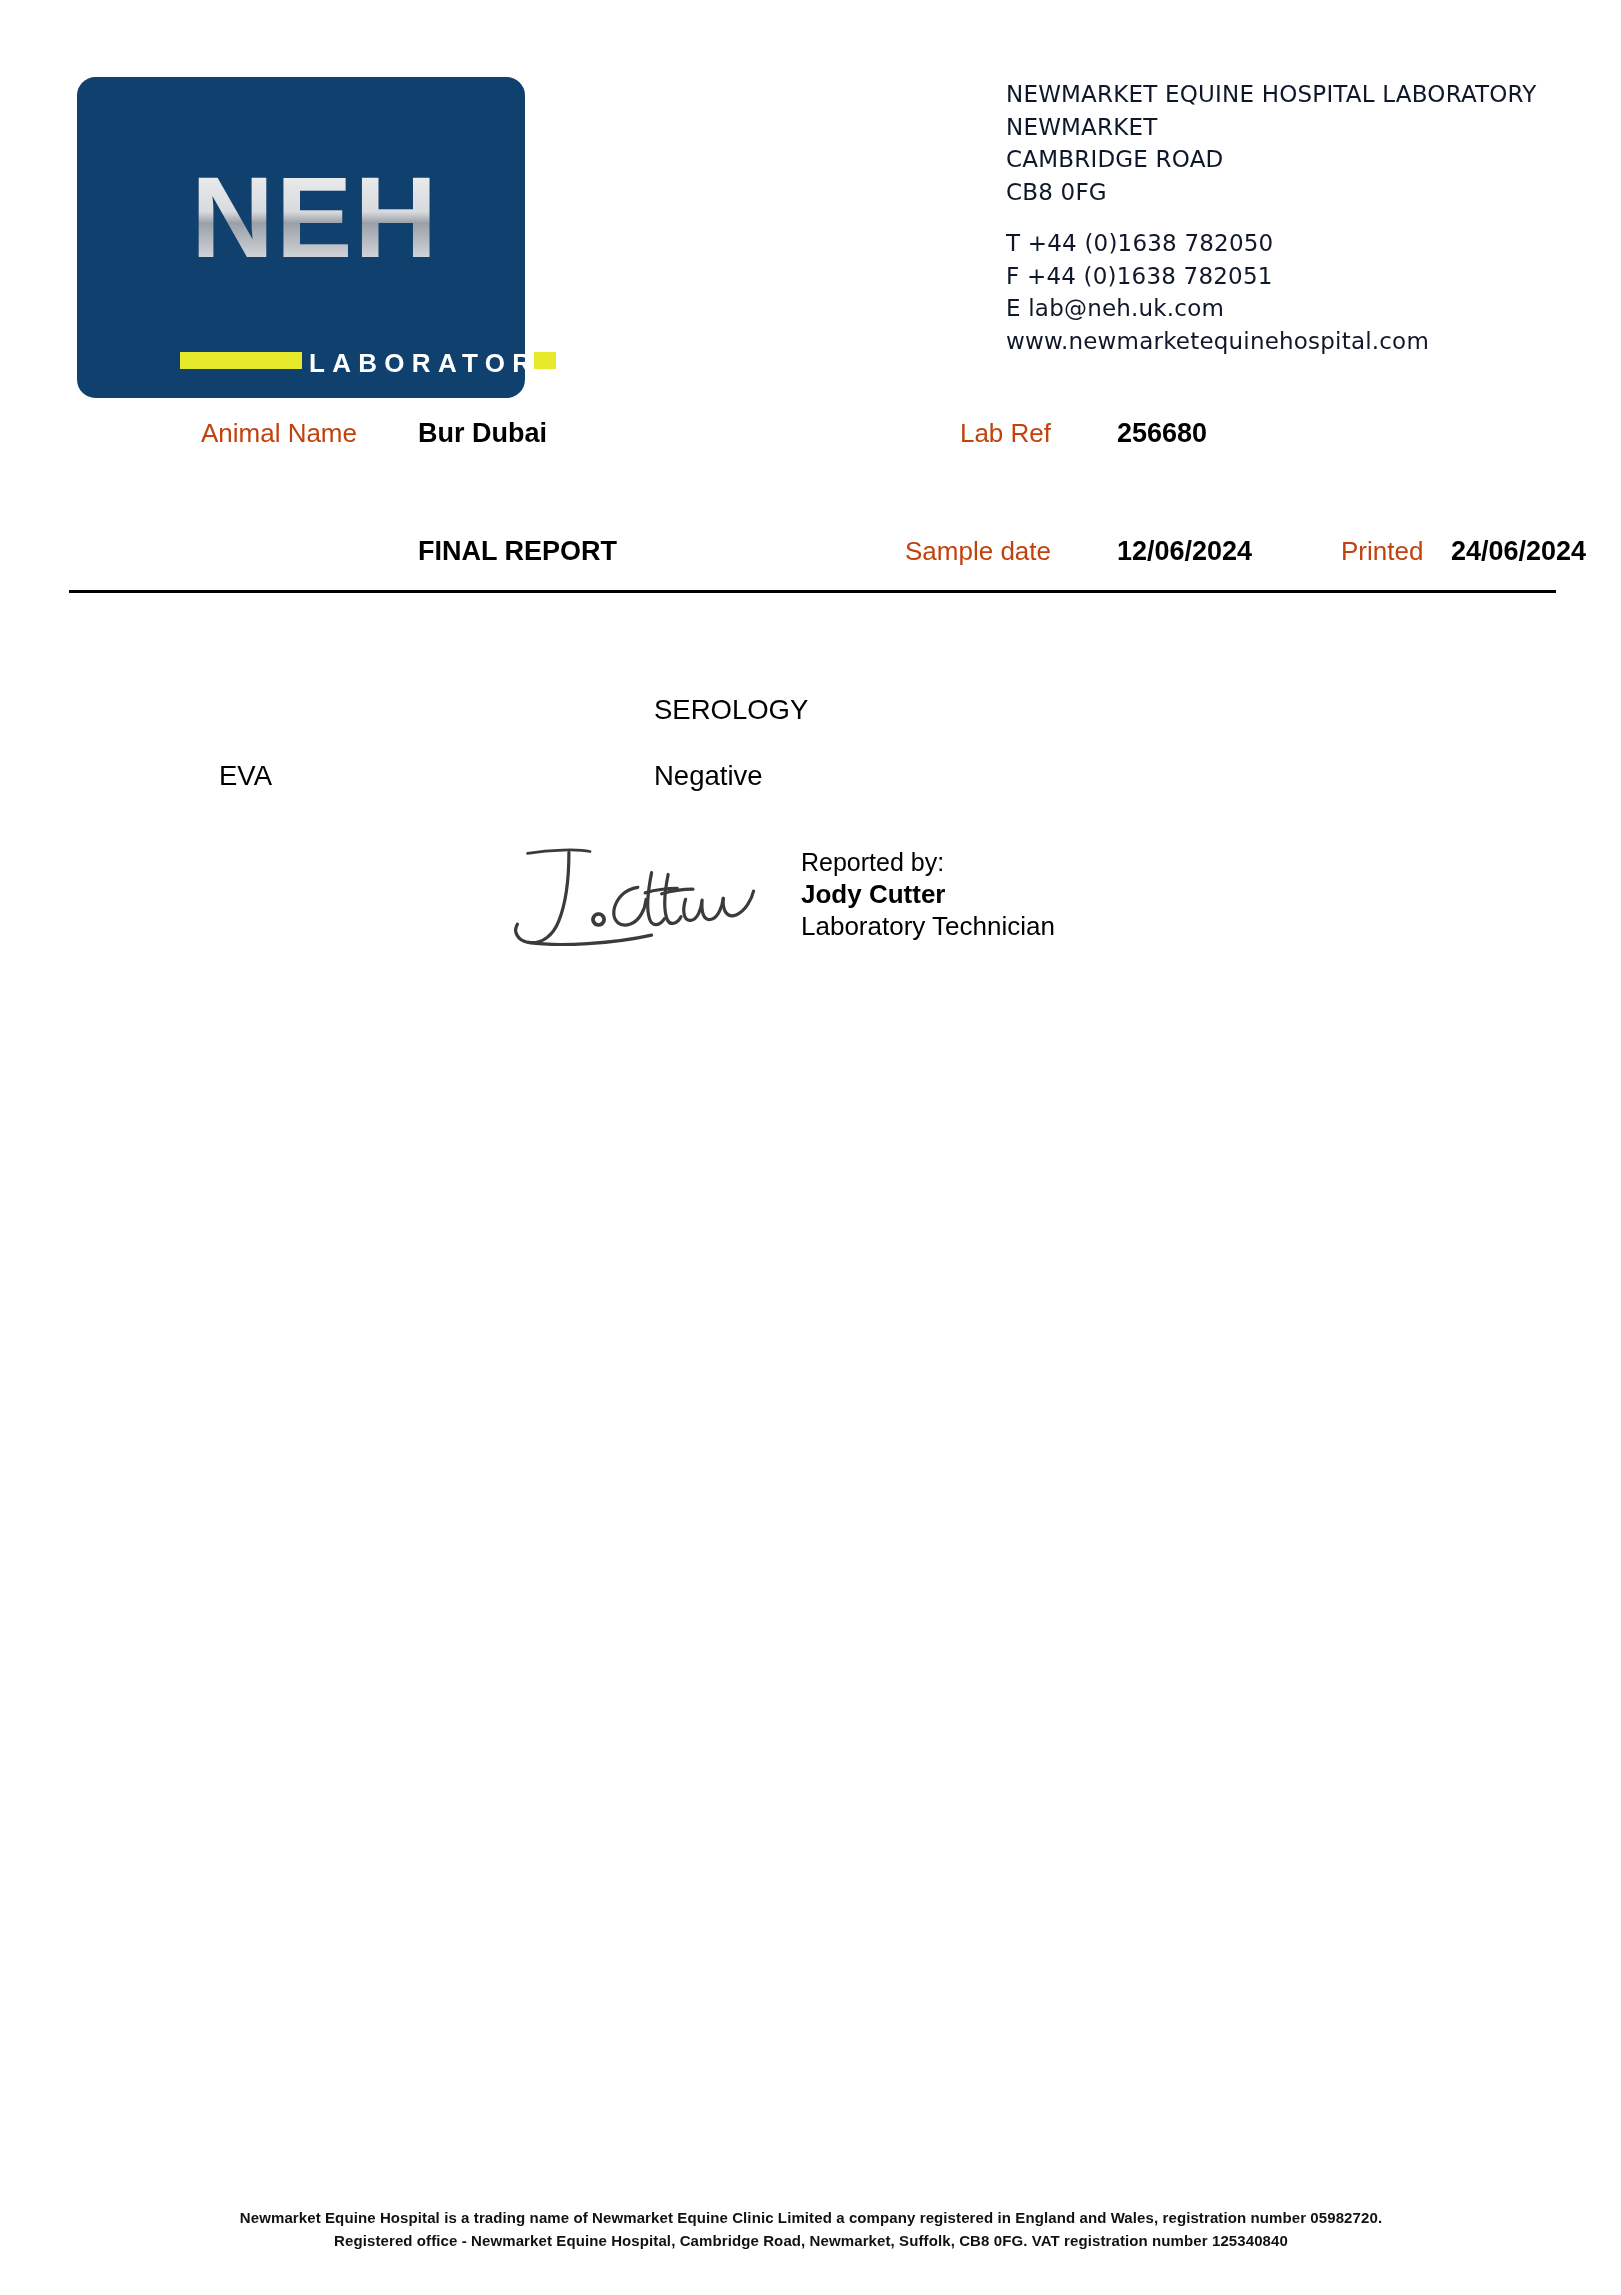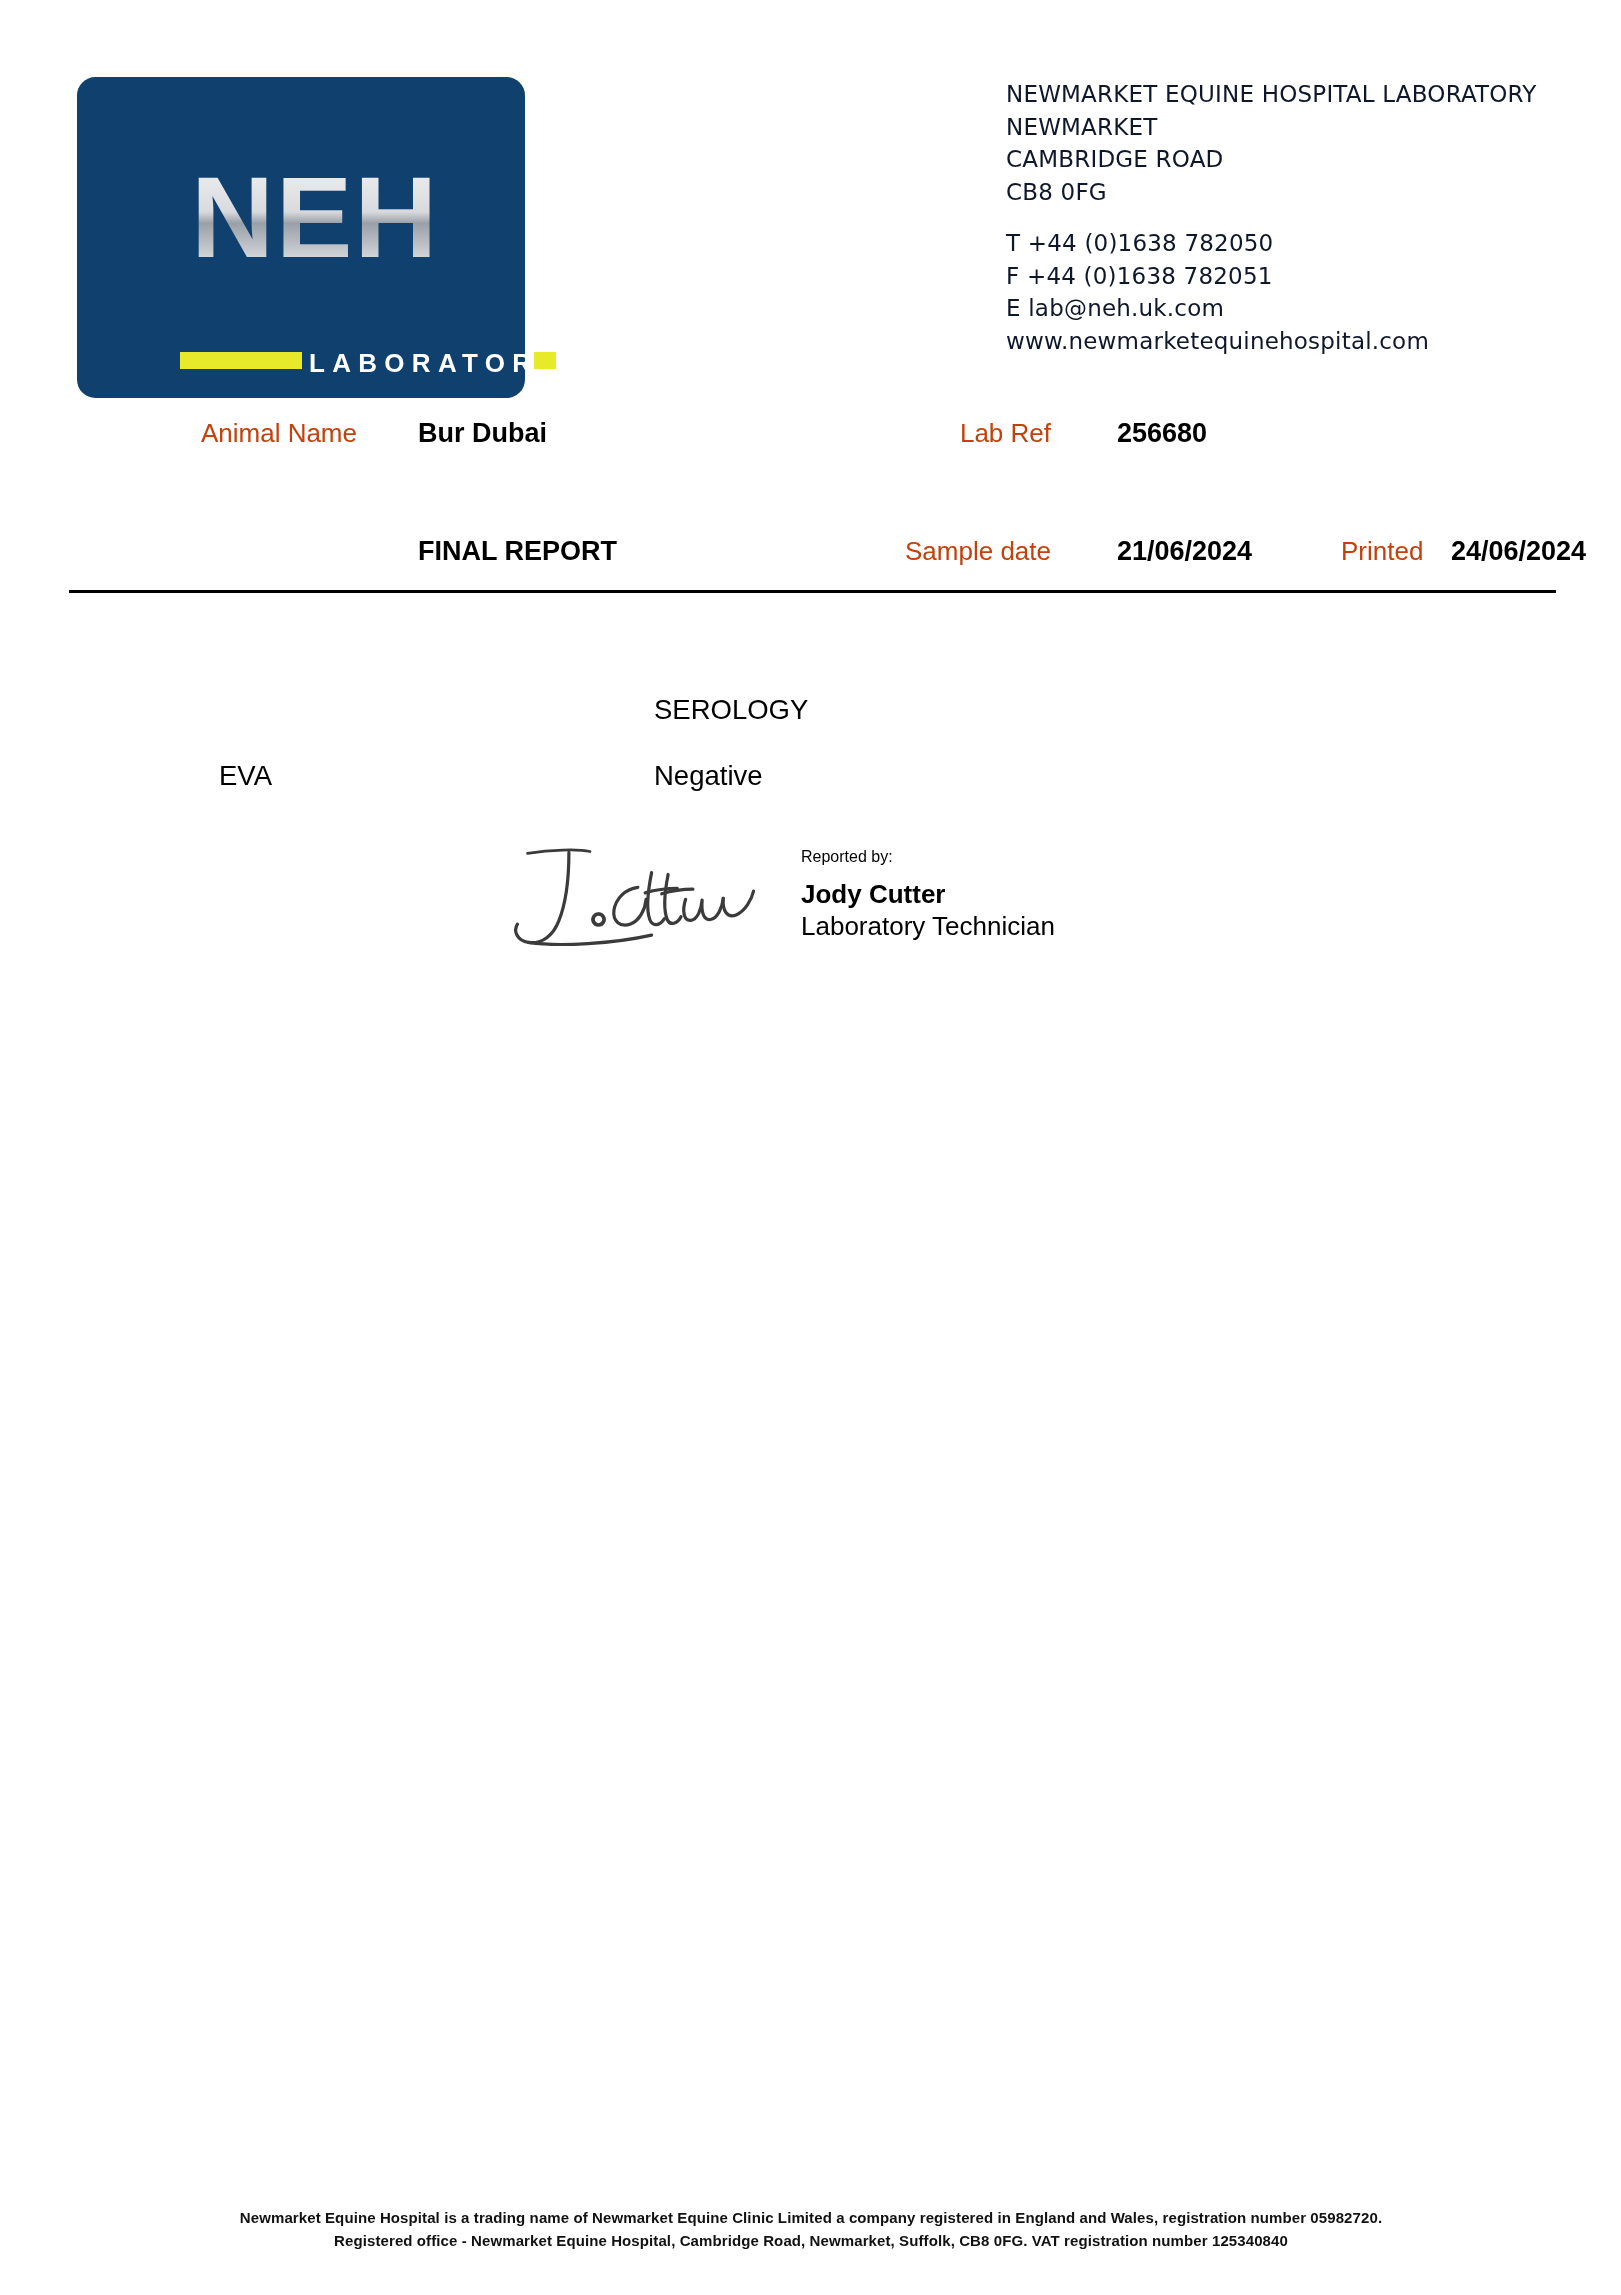--- a/index.html
+++ b/index.html
@@ -157,21 +157,21 @@
     position: absolute;
     left: 500px;
     top: 845px;
     width: 294px;
     height: 115px;
   }
   .reported-by {
     position: absolute;
     left: 801px;
     top: 848px;
-    font-size: 16px;
+    font-size: 25px;
     color: #000;
   }
   .signer-name {
     position: absolute;
     left: 801px;
     top: 879px;
     font-size: 26px;
     font-weight: bold;
   }
   .signer-role {
@@ -228,21 +228,21 @@
       <div class="val val-left">Bur Dubai</div>
       <div class="lbl lbl-right">Lab Ref</div>
       <div class="val val-right">256680</div>
     </div>
 
 
 
     <div class="info-row" style="top:118px;">
       <div class="val val-left">FINAL REPORT</div>
       <div class="lbl lbl-right">Sample date</div>
-      <div class="val val-right">21/06/2024</div>
+      <div class="val val-right">12/06/2024</div>
       <div class="lbl" style="left:1272px;">Printed</div>
       <div class="val" style="left:1382px;">24/06/2024</div>
     </div>
 
   </div>
 
   <div class="rule"></div>
 
   <div class="section-title">SEROLOGY</div>
   <div class="result-name">EVA</div>

